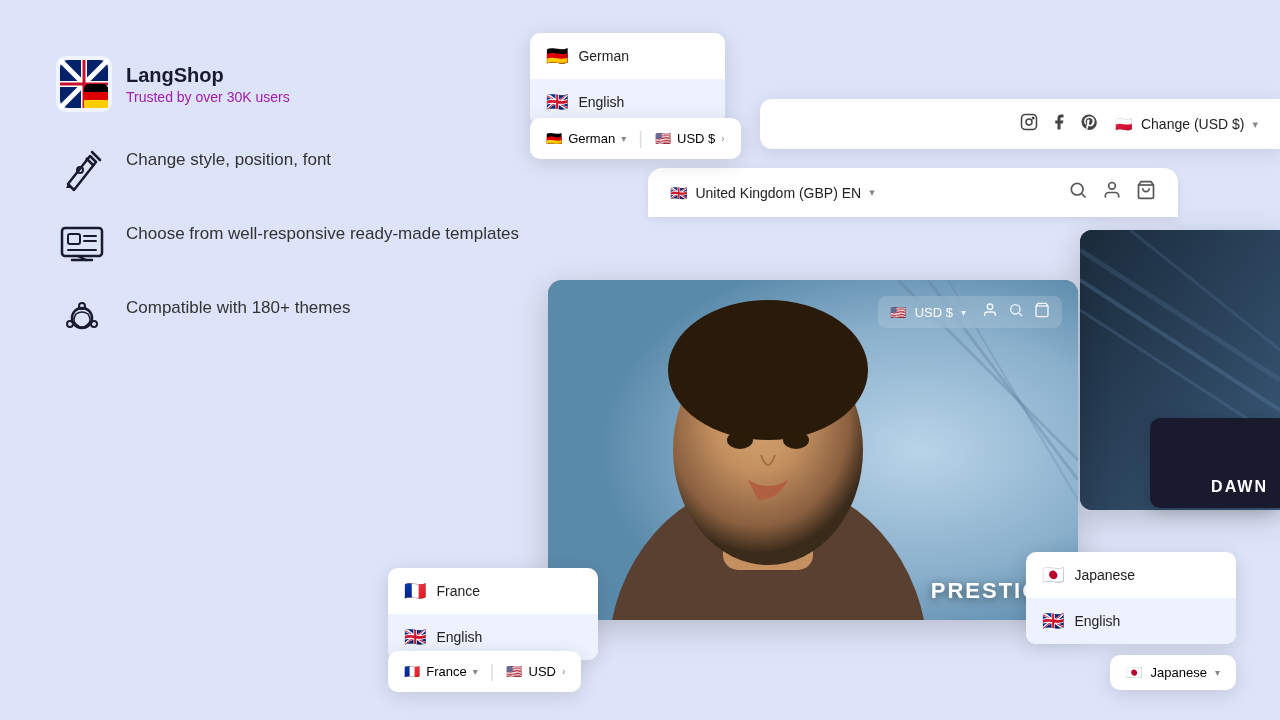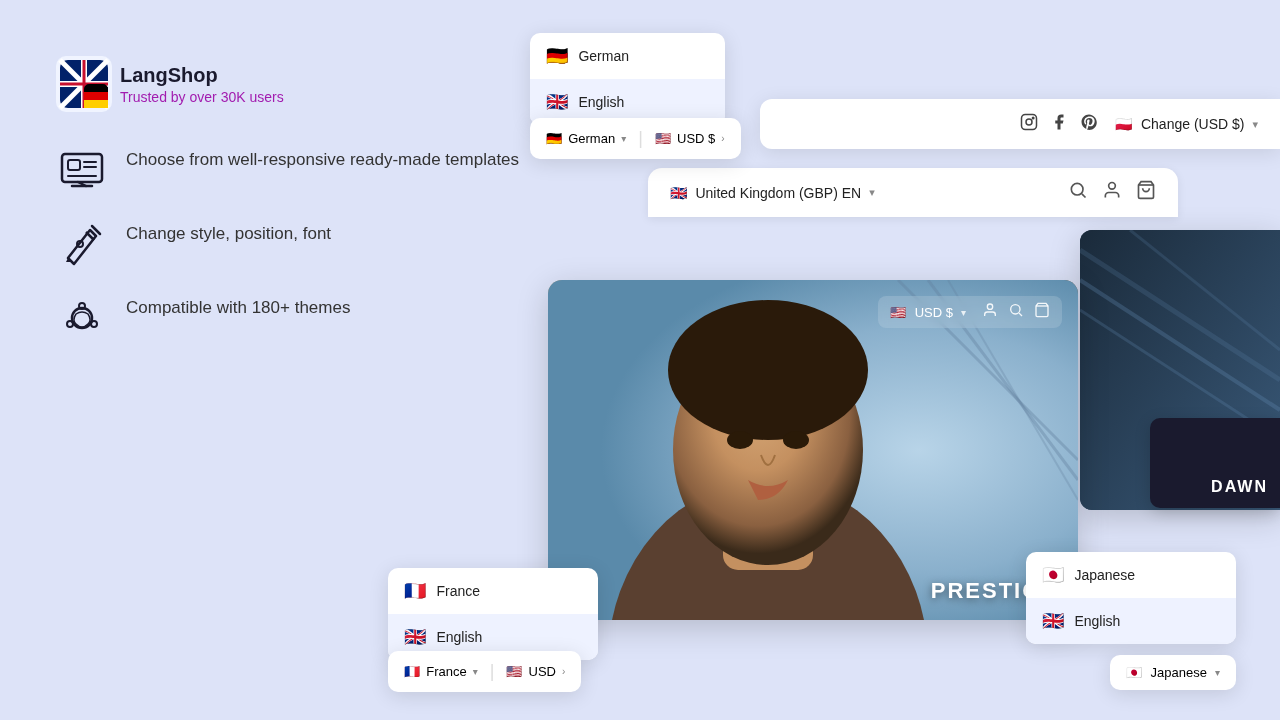--- a/index.html
+++ b/index.html
@@ -16,21 +16,21 @@
     .left-section {
       position: absolute;
       left: 56px;
       top: 56px;
       width: 480px;
     }
 
     .logo-row {
       display: flex;
       align-items: center;
-      gap: 8px;
+      gap: 14px;
       margin-bottom: 32px;
     }
     .logo-icon {
       width: 56px;
       height: 56px;
     }
     .logo-text-block .logo-title {
       font-size: 20px;
       font-weight: 700;
       color: #1a1a2e;
@@ -353,45 +353,45 @@
       <rect x="28" y="44" width="24" height="8" rx="0 0 5 0" fill="#FFCE00"></rect>
     </svg>
     <div class="logo-text-block">
       <div class="logo-title">LangShop</div>
       <div class="logo-subtitle">Trusted by over 30K users</div>
     </div>
   </div>
 
 
   <div class="feature-list">
+    <div class="feature-item">
+      <div class="feature-icon">
+        <svg width="48" height="48" viewBox="0 0 48 48" fill="none" xmlns="http://www.w3.org/2000/svg">
+          <path d="M10 38 L32 10 L38 16 L16 44 Z" stroke="#1a1a2e" stroke-width="2.5" fill="none" stroke-linejoin="round"></path>
+          <line x1="28" y1="12" x2="36" y2="20" stroke="#1a1a2e" stroke-width="2.5"></line>
+          <path d="M8 42 L10 38 L14 42 Z" fill="#1a1a2e"></path>
+          <line x1="34" y1="6" x2="42" y2="14" stroke="#1a1a2e" stroke-width="2.5" stroke-linecap="round"></line>
+          <circle cx="22" cy="24" r="3" stroke="#1a1a2e" stroke-width="2" fill="none"></circle>
+        </svg>
+      </div>
+      <div class="feature-text">Change style, position, font</div>
+    </div>
     <div class="feature-item">
       <div class="feature-icon">
         <svg width="48" height="48" viewBox="0 0 48 48" fill="none" xmlns="http://www.w3.org/2000/svg">
           <rect x="4" y="8" width="40" height="28" rx="3" stroke="#1a1a2e" stroke-width="2.5" fill="none"></rect>
           <rect x="10" y="14" width="12" height="10" rx="2" stroke="#1a1a2e" stroke-width="2" fill="none"></rect>
           <line x1="26" y1="16" x2="38" y2="16" stroke="#1a1a2e" stroke-width="2" stroke-linecap="round"></line>
           <line x1="26" y1="21" x2="38" y2="21" stroke="#1a1a2e" stroke-width="2" stroke-linecap="round"></line>
           <line x1="10" y1="30" x2="38" y2="30" stroke="#1a1a2e" stroke-width="2" stroke-linecap="round"></line>
           <line x1="20" y1="36" x2="28" y2="40" stroke="#1a1a2e" stroke-width="2.5" stroke-linecap="round"></line>
           <line x1="14" y1="40" x2="34" y2="40" stroke="#1a1a2e" stroke-width="2.5" stroke-linecap="round"></line>
         </svg>
       </div>
       <div class="feature-text">Choose from well-responsive ready-made templates</div>
-    </div>
-    <div class="feature-item">
-      <div class="feature-icon">
-        <svg width="48" height="48" viewBox="0 0 48 48" fill="none" xmlns="http://www.w3.org/2000/svg">
-          <path d="M10 38 L32 10 L38 16 L16 44 Z" stroke="#1a1a2e" stroke-width="2.5" fill="none" stroke-linejoin="round"></path>
-          <line x1="28" y1="12" x2="36" y2="20" stroke="#1a1a2e" stroke-width="2.5"></line>
-          <path d="M8 42 L10 38 L14 42 Z" fill="#1a1a2e"></path>
-          <line x1="34" y1="6" x2="42" y2="14" stroke="#1a1a2e" stroke-width="2.5" stroke-linecap="round"></line>
-          <circle cx="22" cy="24" r="3" stroke="#1a1a2e" stroke-width="2" fill="none"></circle>
-        </svg>
-      </div>
-      <div class="feature-text">Change style, position, font</div>
     </div>
     <div class="feature-item">
       <div class="feature-icon">
         <svg width="48" height="48" viewBox="0 0 48 48" fill="none" xmlns="http://www.w3.org/2000/svg">
           <circle cx="24" cy="24" r="10" stroke="#1a1a2e" stroke-width="2.5" fill="none"></circle>
           <circle cx="24" cy="12" r="3" stroke="#1a1a2e" stroke-width="2" fill="none"></circle>
           <circle cx="36" cy="30" r="3" stroke="#1a1a2e" stroke-width="2" fill="none"></circle>
           <circle cx="12" cy="30" r="3" stroke="#1a1a2e" stroke-width="2" fill="none"></circle>
           <line x1="24" y1="15" x2="24" y2="14" stroke="#1a1a2e" stroke-width="2"></line>
           <line x1="33" y1="29" x2="34" y2="28" stroke="#1a1a2e" stroke-width="2"></line>

